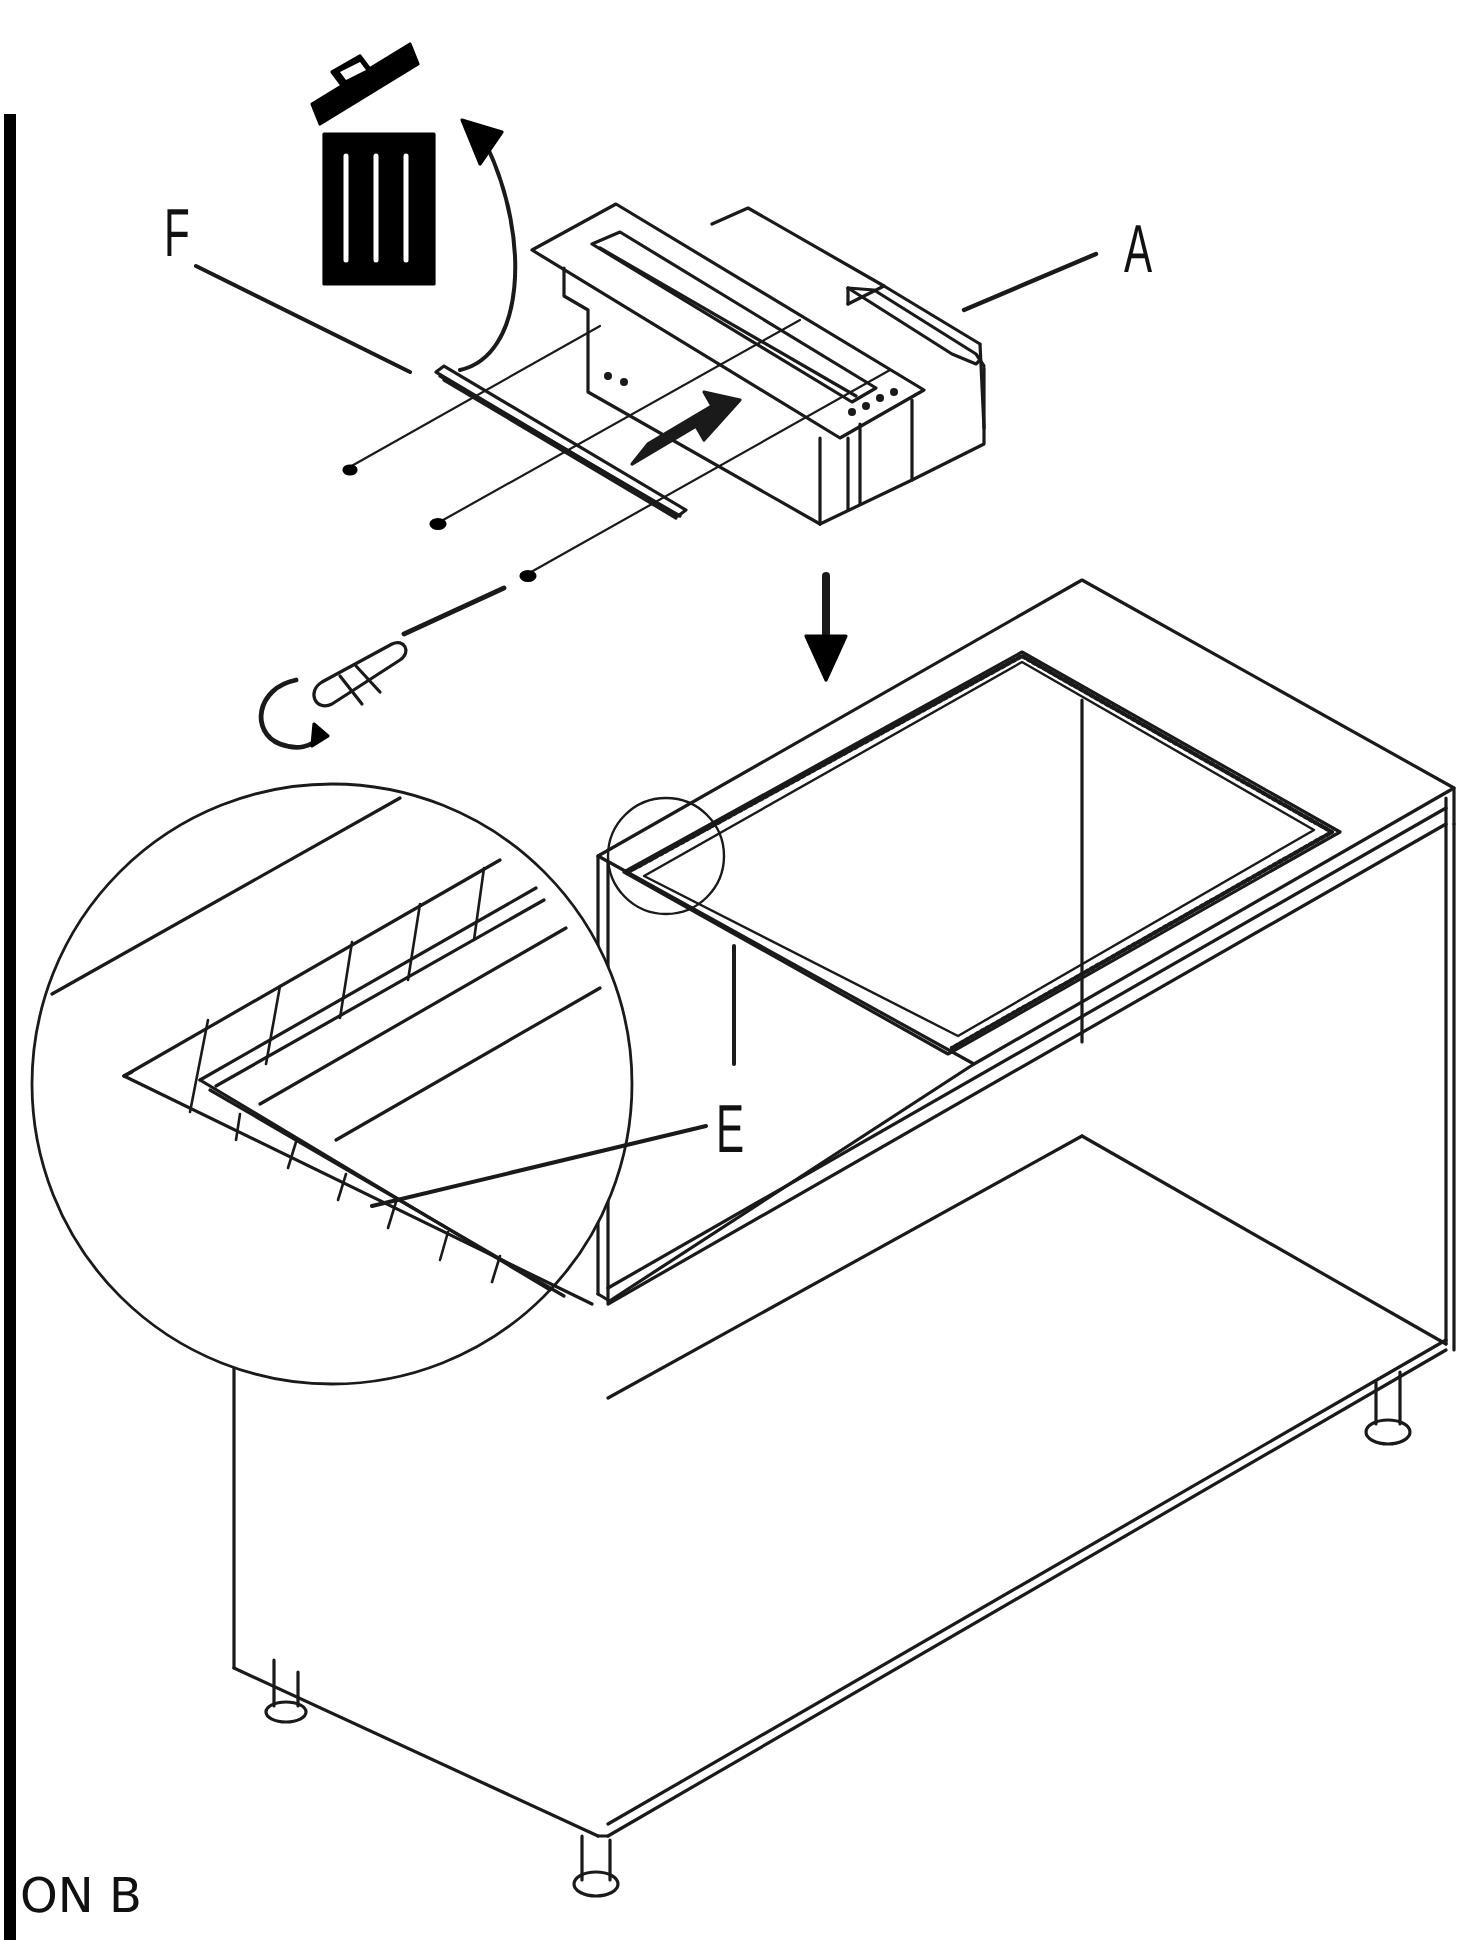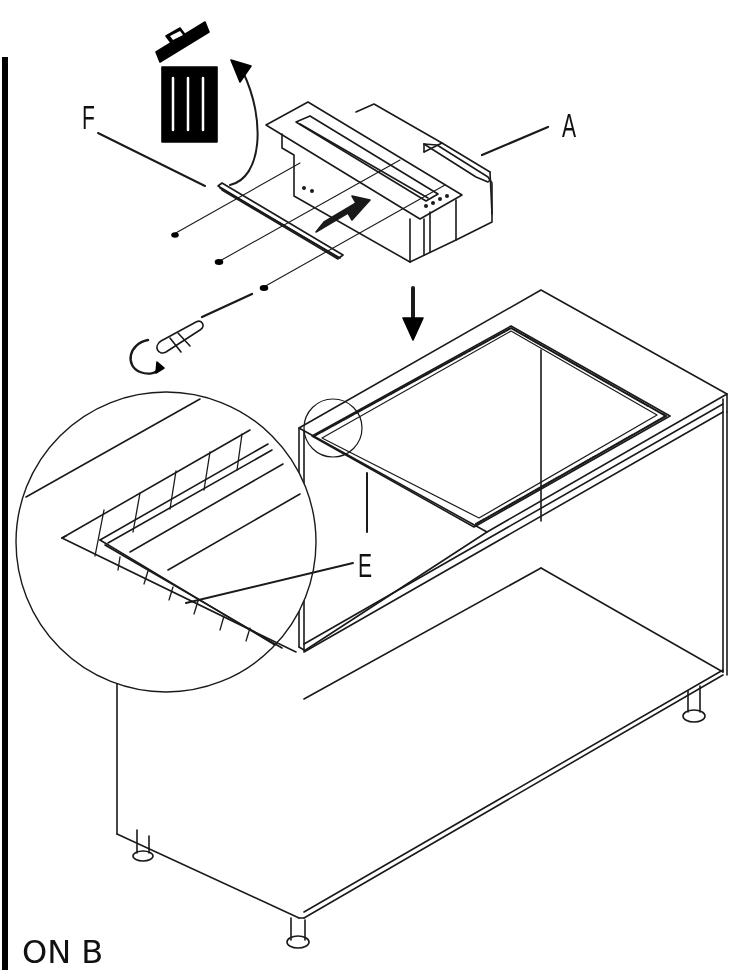--- a/index.html
+++ b/index.html
@@ -1,19 +1,19 @@
 <!DOCTYPE html>
 <html><head>
 <meta charset="utf-8">
 <style>
   html, body { margin: 0; padding: 0; background: #ffffff; }
   body { width: 737px; height: 970px; position: relative; overflow: hidden; font-family: "Liberation Sans", sans-serif; }
   #stage { position: absolute; left: 0; top: 0; width: 737px; height: 970px; }
   .lbl { position: absolute; font-family: "Liberation Sans Narrow", "Liberation Sans", sans-serif; color: #111; font-size: 34px; transform: scaleX(0.62); transform-origin: left top; line-height: 1; }
-  .caption { position: absolute; left: 10px; top: 936px; font-family: "DejaVu Sans", sans-serif; font-size: 32px; color: #111; line-height: 1; margin-left: 12px; }
+  .caption { position: absolute; left: 10px; top: 936px; font-family: "DejaVu Sans", sans-serif; font-size: 24px; color: #111; line-height: 1; }
   .leftbar { position: absolute; left: 2px; top: 57px; width: 6px; height: 913px; background: #000; }
 </style>
 </head>
 <body>
 
 <div id="stage">
   <div class="leftbar"></div>
 
   <svg width="737" height="970" viewBox="0 0 737 970" xmlns="http://www.w3.org/2000/svg" style="position:absolute;left:0;top:0">
     <g fill="none" stroke="#1a1a1a" stroke-width="1.6" stroke-linejoin="round" stroke-linecap="round">

